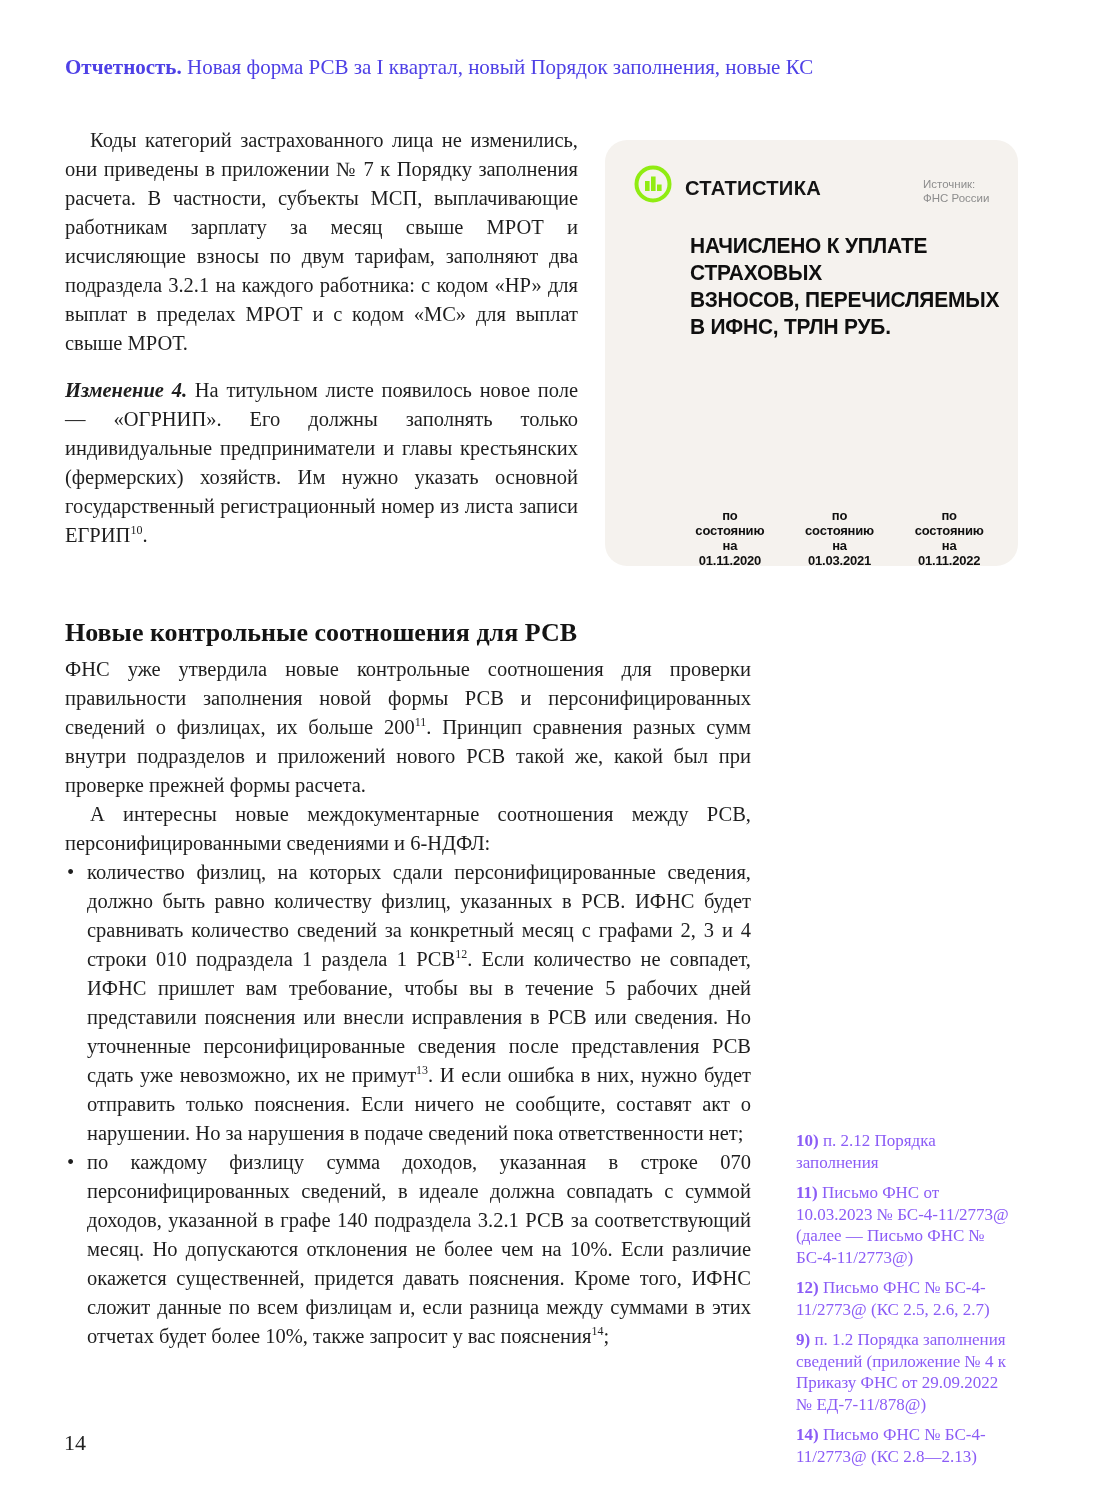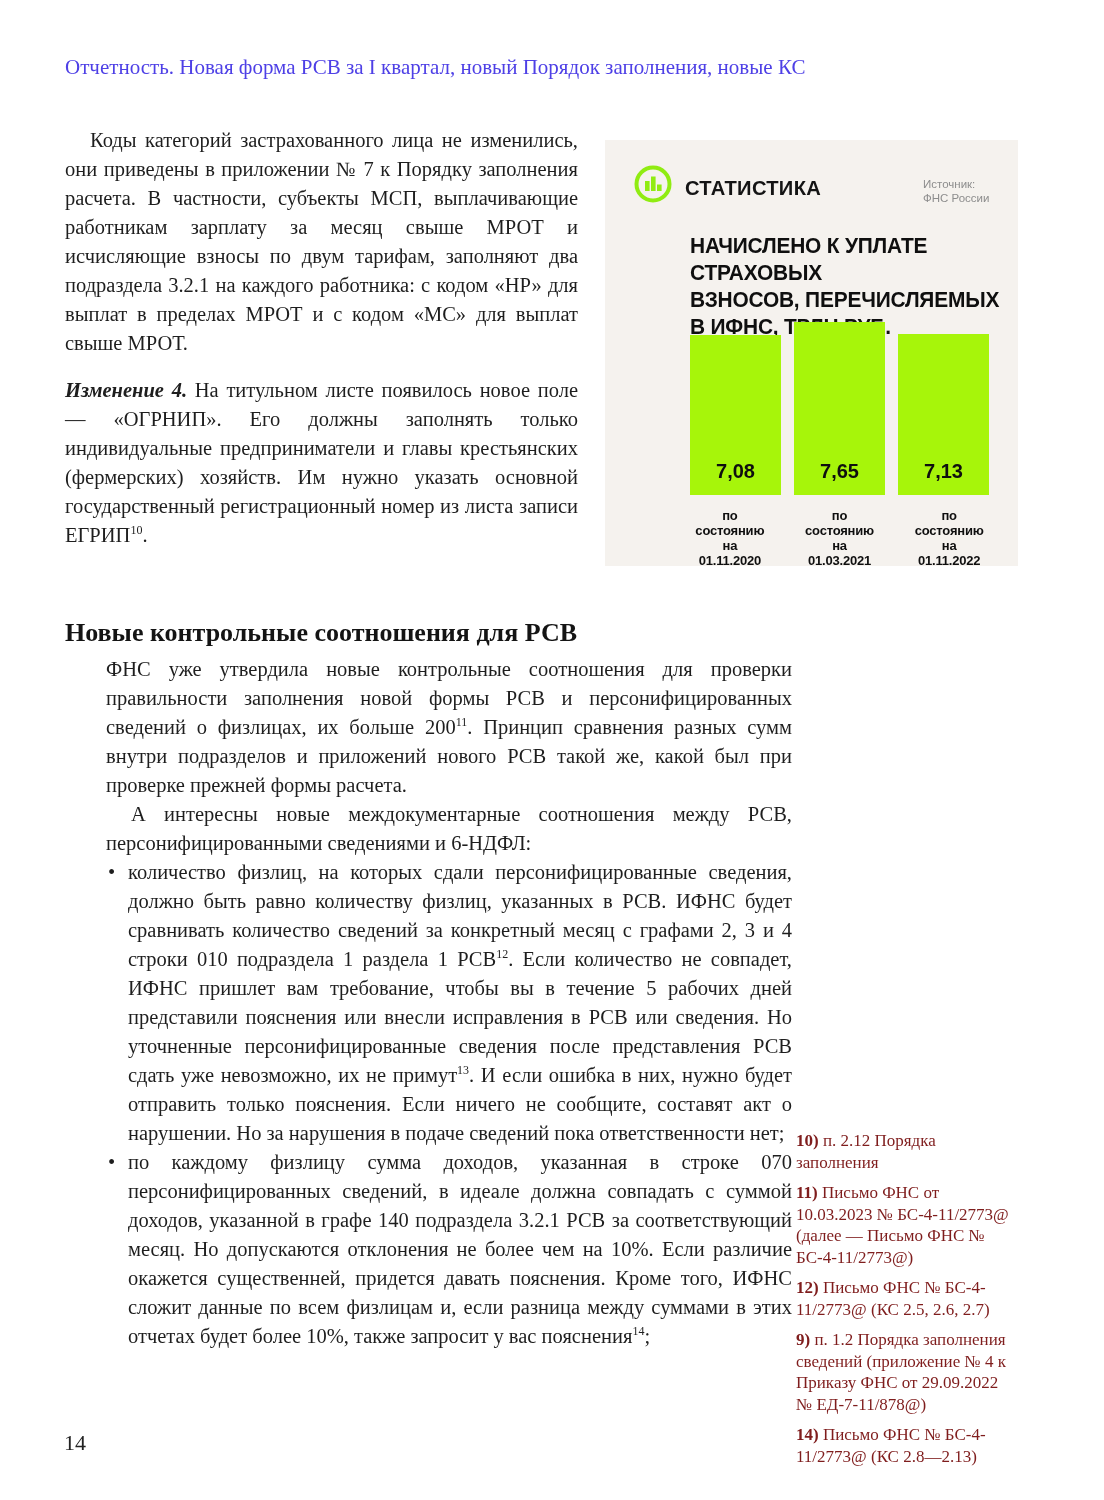--- a/index.html
+++ b/index.html
@@ -6,35 +6,35 @@
   .page {
     position:relative; width:1104px; height:1500px; background:#ffffff;
     font-family:"Liberation Serif","DejaVu Serif",serif;
     color:#1e1e1e; overflow:hidden;
   }
   
   .rubric {
     position:absolute; left:65px; top:54px; width:980px;
     font-size:21px; line-height:26px; color:#4e40e6;
   }
-  .rubric .rubric-section { font-weight:normal; }
+  .rubric .rubric-section { font-weight:bold; }
   
   .col-left {
     position:absolute; left:65px; top:126px; width:513px;
     font-size:20.5px; line-height:29px; text-align:justify;
   }
   .col-left .p1 { text-indent:25px; margin:0; }
   .col-left .p2 { margin:18px 0 0 0; }
   .lead { font-weight:bold; font-style:italic; }
   sup.fn { font-size:12px; line-height:0; vertical-align:super; }
   
   .statbox {
     position:absolute; left:605px; top:140px; width:413px; height:426px;
     background:#f5f2ee;
-    font-family:"Liberation Sans","DejaVu Sans",sans-serif; color:#141414;
+    font-family:"Liberation Sans","DejaVu Sans",sans-serif; color:#141414;border-radius:22px;
   }
   .stat-icon { position:absolute; left:28px; top:24px; }
   .stat-label {
     position:absolute; left:80px; top:36px; font-size:21px; font-weight:700;
     letter-spacing:0.3px; transform:scaleX(.96); transform-origin:left top;
   }
   .stat-source {
     position:absolute; left:318px; top:37px; font-size:11.5px; line-height:14px;
     color:#8d8d8d;
   }
@@ -60,30 +60,30 @@
     width:91px; text-align:center; font-size:13px; line-height:15px;
     font-weight:700; letter-spacing:-0.2px; color:#0f0f0f;
   }
   
   .section-heading {
     position:absolute; left:65px; top:617px; width:750px;
     font-size:26px; line-height:32px; font-weight:bold; color:#141414;
   }
   .main-col {
     position:absolute; left:65px; top:655px; width:686px;
-    font-size:20.5px; line-height:29px; text-align:justify;margin-left:41px;
+    font-size:20.5px; line-height:29px; text-align:justify;
   }
   .main-col p { margin:0; }
   .main-col .indent { text-indent:25px; }
   .bullet { position:relative; padding-left:22px; }
   .bullet .marker { position:absolute; left:2px; top:0; }
   
   .footnotes {
     position:absolute; left:796px; top:1130px; width:218px;
-    font-size:17px; line-height:21.5px; color:#7f1d1d;
+    font-size:17px; line-height:21.5px; color:#8b5cf6;
   }
   .fn-item { margin:0 0 9px 0; }
   .fn-num { font-weight:bold; }
   
   .page-number {
     position:absolute; left:64px; top:1430px; font-size:22px; color:#222222;
   }
 </style>
 </head>
 <body>
@@ -111,31 +111,20 @@
     <div class="stat-label">СТАТИСТИКА</div>
     <div class="stat-source">
       <div>Источник:</div>
       <div>ФНС России</div>
     </div>
     <div class="stat-title">
       <div>НАЧИСЛЕНО К УПЛАТЕ СТРАХОВЫХ</div>
       <div>ВЗНОСОВ, ПЕРЕЧИСЛЯЕМЫХ</div>
       <div>В ИФНС, ТРЛН РУБ.</div>
     </div>
-    <div class="chart-bars">
-        <div class="bar" style="height: 160px; background: rgb(167, 245, 10);">
-          <div class="bar-value">7,08</div>
-        </div>
-        <div class="bar" style="height: 173px; background: rgb(167, 245, 10);">
-          <div class="bar-value">7,65</div>
-        </div>
-        <div class="bar" style="height: 161px; background: rgb(167, 245, 10);">
-          <div class="bar-value">7,13</div>
-        </div>
-      </div>
     <div class="chart-labels">
         <div class="bar-label">
           <div>по состоянию</div>
           <div>на 01.11.2020</div>
         </div>
         <div class="bar-label">
           <div>по состоянию</div>
           <div>на 01.03.2021</div>
         </div>
         <div class="bar-label">

